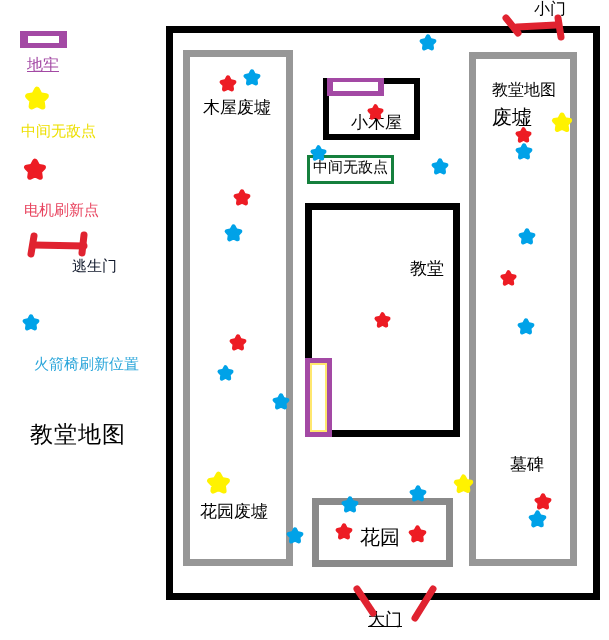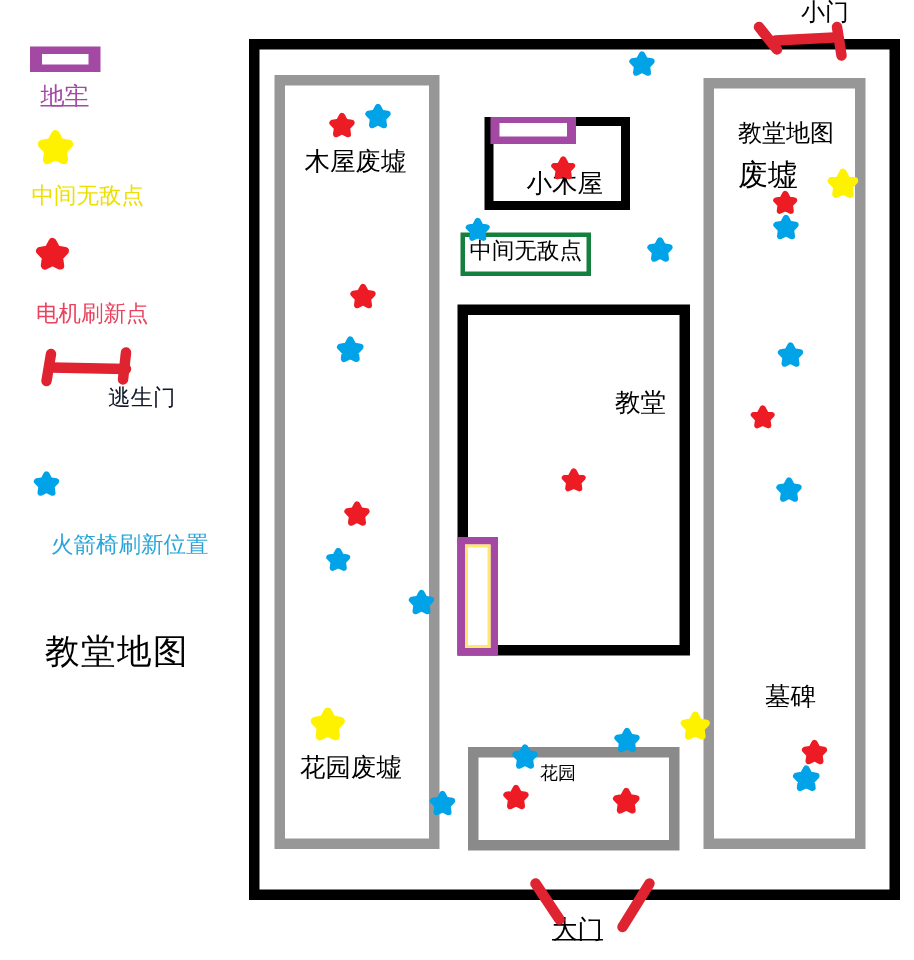--- a/index.html
+++ b/index.html
@@ -36,21 +36,21 @@
   .garden     {left:312px;top:498px;width:127px;height:55px;border:7px solid #8a8a8a;}
 
   
   .lbl-wood   {left:203px;top:99px;font-size:17px;}
   .lbl-hut    {left:351px;top:114px;font-size:17px;}
   .lbl-sgc1   {left:492px;top:81px;font-size:16px;}
   .lbl-sgc2   {left:492px;top:108px;font-size:20px;font-family:Liberation Mono, monospace;}
   .lbl-church {left:370px;top:260px;font-size:17px;margin-left:40px;}
   .lbl-tomb   {left:510px;top:456px;font-size:17px;}
   .lbl-gruins {left:200px;top:503px;font-size:17px;}
-  .lbl-garden {left:360px;top:509px;font-size:12px;}
+  .lbl-garden {left:360px;top:526px;font-size:20px;}
   .lbl-sgate  {left:534px;top:0px;font-size:16px;}
   .lbl-mgate  {left:368px;top:611px;font-size:17px;text-decoration:underline;}
 
   .gate-svg{position:absolute;overflow:visible;}
   #stars-layer{position:absolute;left:0;top:0;width:609px;height:640px;pointer-events:none;}
   #stars-layer svg{position:absolute;overflow:visible;}
 </style>
 </head>
 <body>
 

